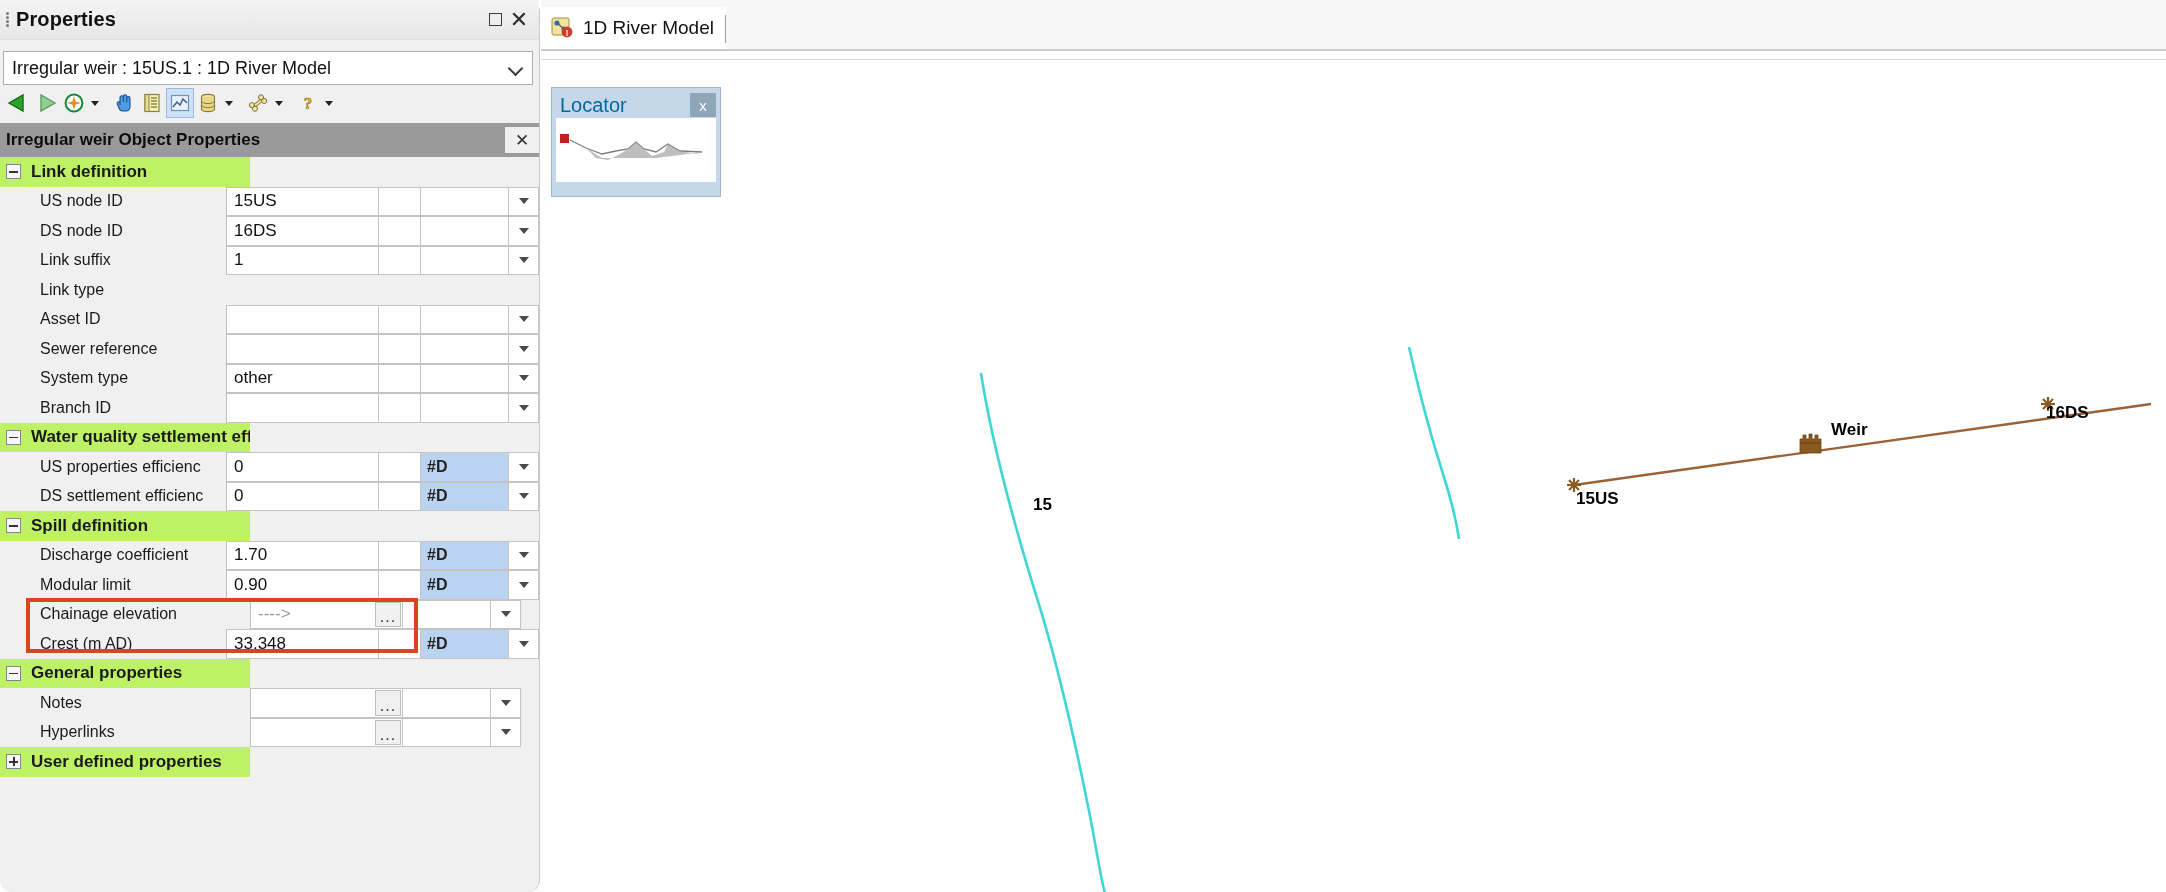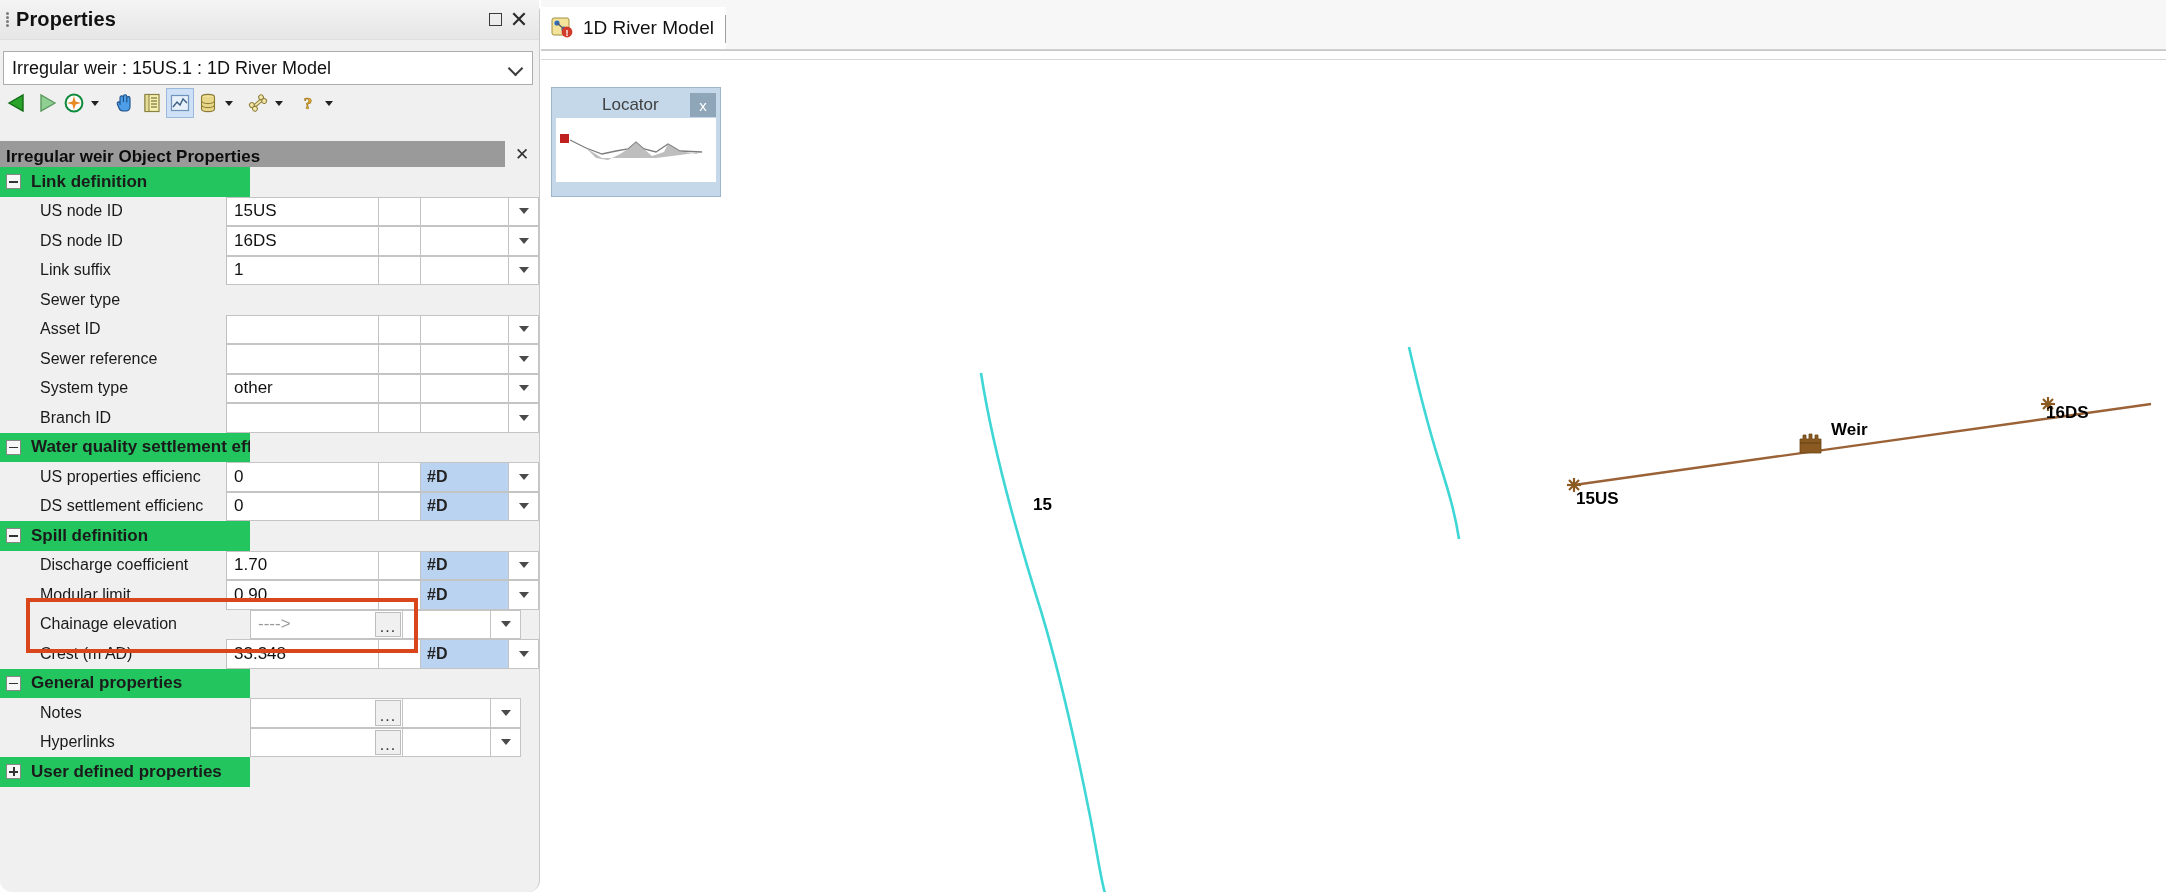--- a/index.html
+++ b/index.html
@@ -71,22 +71,22 @@
   .tool.sel { background:#cde0f5; border:1px solid #9ab9dd; }
   .dropdn { width:14px; height:30px; display:flex; align-items:center; justify-content:center; cursor:pointer;}
   .dropdn:after{
     content:""; width:0;height:0;border-left:4px solid transparent;border-right:4px solid transparent;
     border-top:5px solid #222;
   }
   .gap { width:8px; }
 
   
   .objprop-head {
-    margin-top: 20px;
-    height: 26px; display:flex; align-items:flex-end;
+    margin-top: 2px;
+    height: 34px; display:flex; align-items:center;
     background: #9a9a9a;
     position:relative;
   }
   .objprop-head .lbl { font-size:17px; font-weight:bold; color:#0d0d0d; padding-left:6px; flex:1;}
   .objprop-head .closer {
     width:34px; height:26px; background:#f0f0f0; display:flex;align-items:center;justify-content:center;
     color:#333; font-size:17px; cursor:pointer;
   }
 
   
@@ -135,21 +135,21 @@
     width: 30px; background:#ffffff; border:1px solid #c4c4c4; border-left:none;
     display:flex; align-items:center; justify-content:center; cursor:pointer;
   }
   .arrow-box:after{
     content:""; width:0;height:0;border-left:5px solid transparent;border-right:5px solid transparent;
     border-top:6px solid #4a4a4a;
   }
   .arrow-box.dim:after { border-top-color:#b0b0b0; }
   .spacer-cell { flex:1; background:#f0f0f0; }
   .row.section .cell { border-left:none; background:#f0f0f0;}
-  .row.section { background:#22c55e; }
+  .row.section { background:#bef264; }
 
   
   #highlight-box {
     position:absolute;
     left: 26px; top: 598px; width: 392px; height: 55px;
     border: 4px solid #d9461b;
     pointer-events:none;
     z-index: 20;
   }
 
@@ -180,21 +180,21 @@
     position:absolute; left:0; top:8px; right:0; bottom:0; border-top:1px solid #d7d7d7;
   }
 
   
   #locator {
     position:absolute; left: 10px; top: 36px; width:170px; height:110px;
     background:#c5d8ea; border:1px solid #9db6cd;
     padding: 4px;
   }
   .locator-head { display:flex; align-items:center; height:26px; }
-  .locator-title { flex:1; font-size:17px; color:#404040; padding-left:4px;margin-left:42px; }
+  .locator-title { flex:1; font-size:20px; color:#0369a1; padding-left:4px; }
   .locator-close {
     width:26px; height:24px; background:#8fa5b8; color:#fff; font-size:15px;
     display:flex;align-items:center;justify-content:center; cursor:pointer;
   }
   .locator-body { background:#fff; height:64px; position:relative; }
 
   .map-label {
     position:absolute; font-size:17px; font-weight:bold; color:#000;
     font-family:"Liberation Sans", sans-serif; white-space:nowrap;
   }
@@ -349,21 +349,21 @@
           </div>
           <div class="mid-box"></div>
           <div class="dd-box">
             <span></span>
           </div>
           <div class="arrow-box"></div>
           <div class="spacer-cell"></div>
         </div>
       </div>
       <div class="row">
-        <div class="name">Sewer type</div>
+        <div class="name">Link type</div>
       </div>
       <div class="row">
         <div class="name">Asset ID</div>
         <div class="cell">
           <div class="val-box">
             <span></span>
           </div>
           <div class="mid-box"></div>
           <div class="dd-box">
             <span></span>

